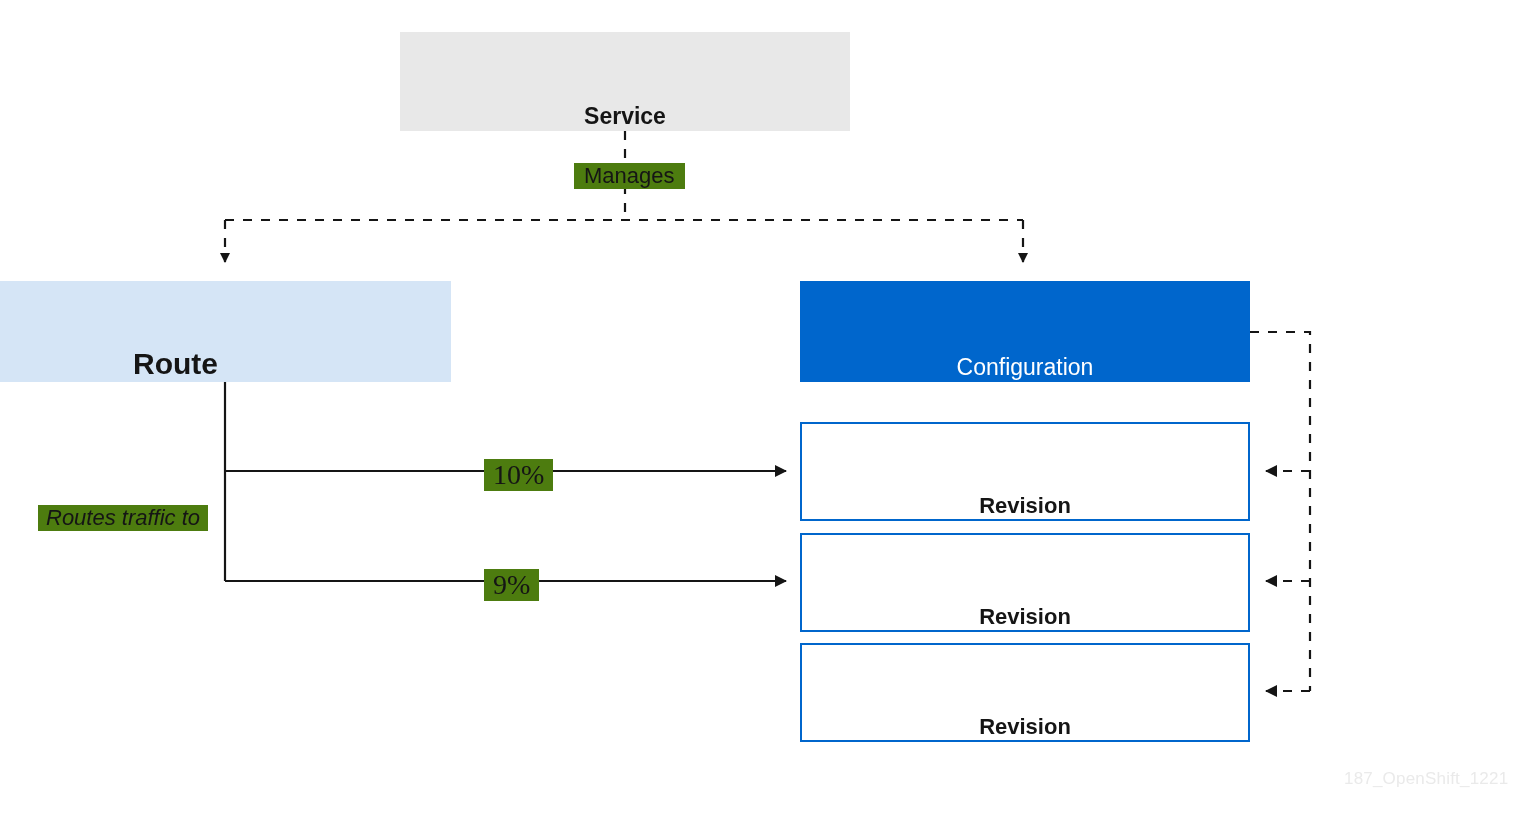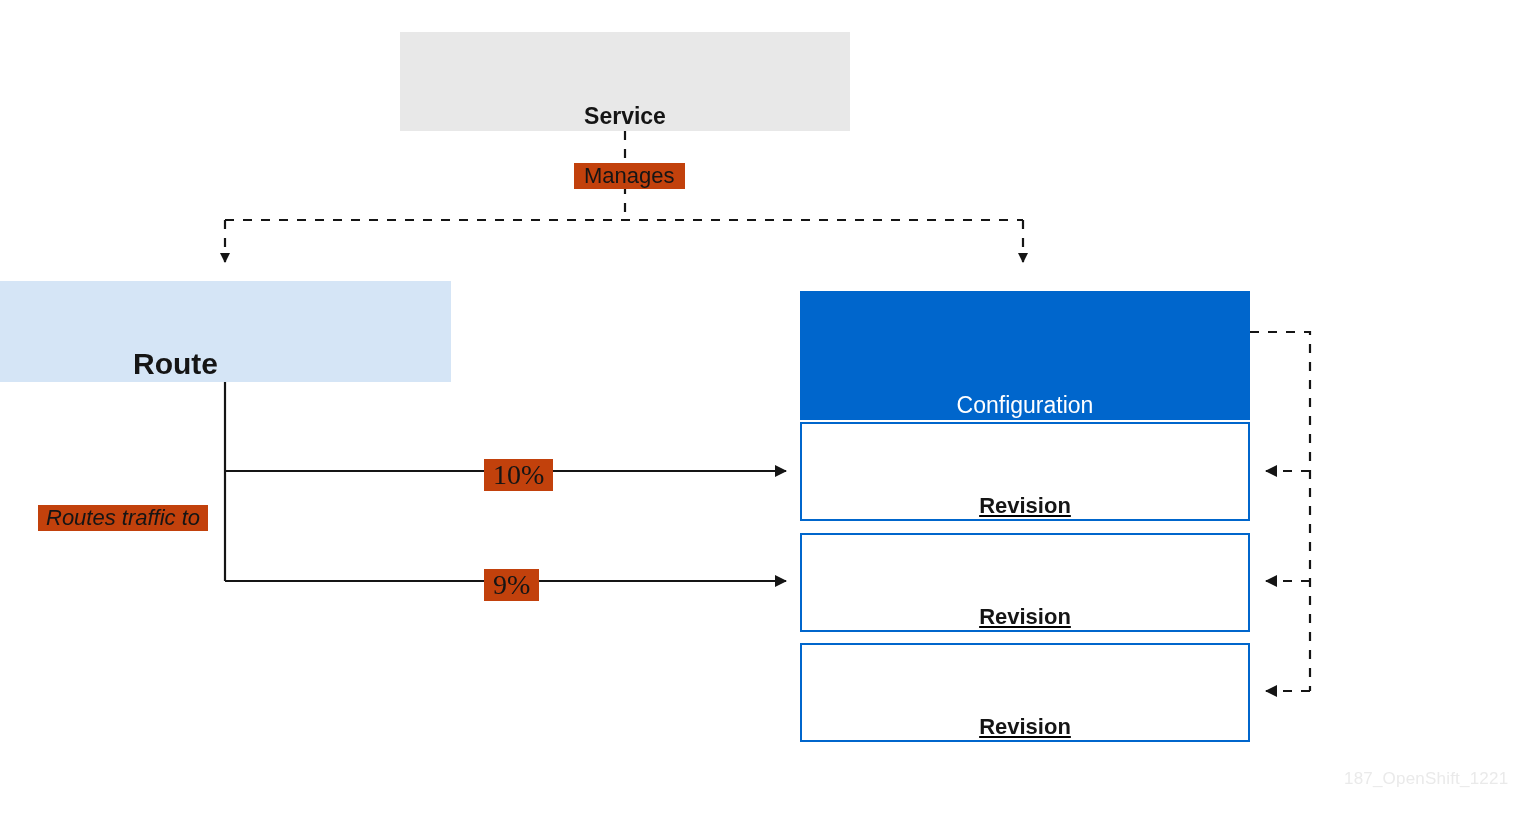--- a/index.html
+++ b/index.html
@@ -66,53 +66,51 @@
     font-size: 30px;
     font-weight: bold;
     color: #151515;
   }
 
   
   .node-configuration {
     left: 800px;
     top: 281px;
     width: 450px;
-    height: 129px;
+    height: 101px;
     background: #0066cc;
-    margin-top: 10px;
   }
   .node-configuration .node-label {
     font-size: 23px;
     color: #ffffff;
   }
 
   
   .node-revision {
     left: 800px;
     width: 450px;
     height: 99px;
     background: #ffffff;
     border: 2px solid #0066cc;
-    text-decoration: underline;
   }
   .node-revision .node-label {
     font-size: 22px;
     font-weight: bold;
     color: #151515;
   }
   .node-revision-1 { top: 422px; }
   .node-revision-2 { top: 533px; }
   .node-revision-3 { top: 643px; }
 
   
   .edge-label {
     position: absolute;
     font-size: 22px;
     color: #151515;
-    background: #c2410c;
+    background: #4d7c0f;
     white-space: nowrap;
     line-height: 1;
   }
   .label-manages {
     left: 574px;
     top: 163px;
     padding: 2px 10px;
   }
   .label-routes-traffic {
     left: 38px;

